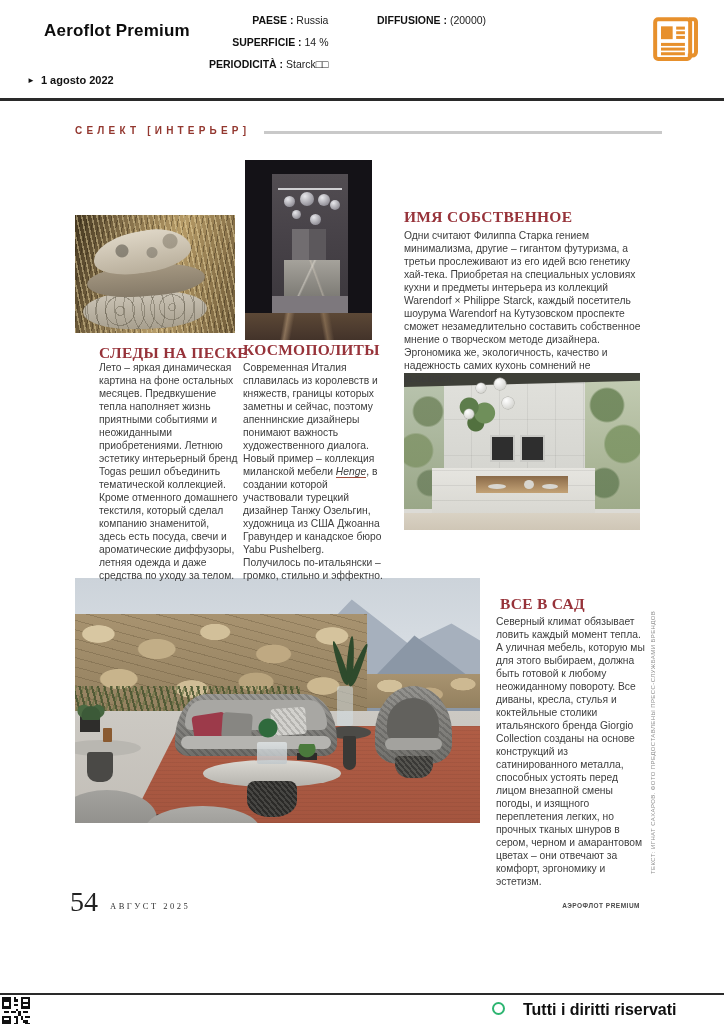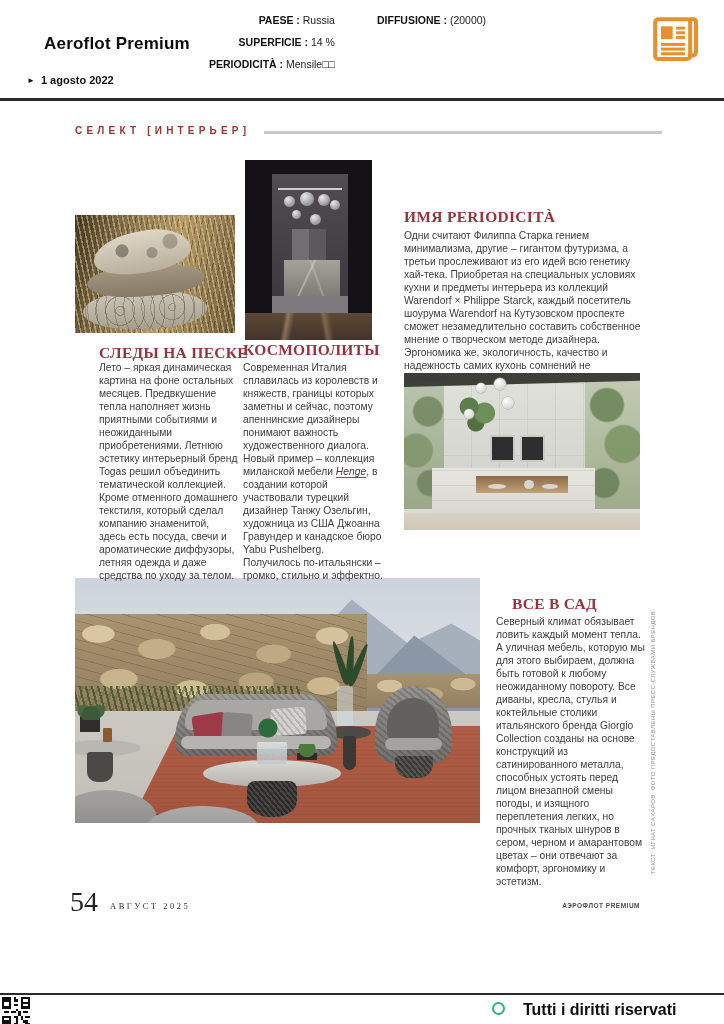--- a/index.html
+++ b/index.html
@@ -3,21 +3,21 @@
 <meta charset="utf-8">
 <style>
   * { margin:0; padding:0; box-sizing:border-box; }
   html,body { background:#f4f4f4; }
   .sheet {
     position:relative; width:724px; height:1024px; margin:0 auto;
     background:#ffffff; overflow:hidden;
     font-family:"Liberation Sans", sans-serif; color:#1a1a1a;
   }
   
-  .pub-title { position:absolute; left:44px; top:34px; font-size:17px; font-weight:bold; color:#0c0c0c; letter-spacing:.2px; }
+  .pub-title { position:absolute; left:44px; top:21px; font-size:17px; font-weight:bold; color:#0c0c0c; letter-spacing:.2px; }
   .meta-col { position:absolute; top:9px; font-size:10.5px; line-height:22px; color:#222;text-align:right; }
   .meta-col.c1 { left:209px; }
   .meta-col.c2 { left:377px; }
   .meta-lbl { font-weight:bold; color:#111; }
   .news-icon { position:absolute; left:647px; top:10px; width:56px; height:56px; }
   .date-row { position:absolute; left:27px; top:74px; font-size:11px; font-weight:bold; color:#111; }
   .date-arrow { font-size:8px; vertical-align:1px; margin-right:6px; }
   .rule-top { position:absolute; left:0; top:98px; width:724px; height:3px; background:#2a2a2a; }
   .rule-bottom { position:absolute; left:0; top:993px; width:724px; height:2px; background:#2a2a2a; }
 
@@ -218,21 +218,21 @@
 </head>
 <body>
 
 <div class="sheet">
 
   <div class="pub-title">Aeroflot Premium</div>
 
   <div class="meta-col c1">
     <div><span class="meta-lbl">PAESE :</span> <span>Russia</span></div>
     <div><span class="meta-lbl">SUPERFICIE :</span> <span>14 %</span></div>
-    <div><span class="meta-lbl">PERIODICITÀ :</span> <span>Mensile□□</span></div>
+    <div><span class="meta-lbl">PERIODICITÀ :</span> <span>Starck□□</span></div>
   </div>
   <div class="meta-col c2">
     <div><span class="meta-lbl">DIFFUSIONE :</span> <span>(20000)</span></div>
   </div>
 
   <div class="news-icon">
     <svg width="56" height="56" viewBox="0 0 48 48">
       <path d="M36 8 h4 a2 2 0 0 1 2 2 v26 a3 3 0 0 1 -3 3 h-4" fill="none" stroke="#e7902c" stroke-width="3.4"></path>
       <rect x="7" y="8" width="30" height="34" rx="2.5" fill="none" stroke="#e7902c" stroke-width="3.4"></rect>
       <rect x="12" y="14" width="10" height="11" fill="#e7902c"></rect>
@@ -335,24 +335,24 @@
     <div class="o-pouf1"></div>
     <div class="o-pouf2"></div>
   </div>
 
   <div class="art-title" style="left:99px;top:344px;">СЛЕДЫ НА ПЕСКЕ</div>
   <div class="art-body" style="left:99px;top:361px;width:139px;">Лето – яркая динамическая картина на фоне остальных месяцев. Предвкушение тепла наполняет жизнь приятными событиями и неожиданными приобретениями. Летнюю эстетику интерьерный бренд Togas решил объединить тематической коллекцией. Кроме отменного домашнего текстиля, который сделал компанию знаменитой, здесь есть посуда, свечи и ароматические диффузоры, летняя одежда и даже средства по уходу за телом.</div>
 
   <div class="art-title" style="left:243px;top:341px;">КОСМОПОЛИТЫ</div>
   <div class="art-body" style="left:243px;top:361px;width:141px;"><span>Современная Италия сплавилась из королевств и княжеств, границы которых заметны и сейчас, поэтому апеннинские дизайнеры понимают важность художественного диалога. Новый пример – коллекция миланской мебели </span><span class="henge-link">Henge</span><span>, в создании которой участвовали турецкий дизайнер Танжу Озельгин, художница из США Джоанна Гравундер и канадское бюро Yabu Pushelberg. Получилось по-итальянски – громко, стильно и эффектно.</span></div>
 
-  <div class="art-title" style="left:404px;top:208px;">ИМЯ PERIODICITÀ</div>
+  <div class="art-title" style="left:404px;top:208px;">ИМЯ СОБСТВЕННОЕ</div>
   <div class="art-body" style="left:404px;top:229px;width:238px;">Одни считают Филиппа Старка гением минимализма, другие – гигантом футуризма, а третьи прослеживают из его идей всю генетику хай-тека. Приобретая на специальных условиях кухни и предметы интерьера из коллекций Warendorf × Philippe Starck, каждый посетитель шоурума Warendorf на Кутузовском проспекте сможет незамедлительно составить собственное мнение о творческом методе дизайнера. Эргономика же, экологичность, качество и надежность самих кухонь сомнений не вызывают.</div>
 
-  <div class="art-title" style="left:512px;top:595px;">ВСЕ В САД</div>
+  <div class="art-title" style="left:500px;top:595px;">ВСЕ В САД</div>
   <div class="art-body" style="left:496px;top:615px;width:149px;">Северный климат обязывает ловить каждый момент тепла. А уличная мебель, которую мы для этого выбираем, должна быть готовой к любому неожиданному повороту. Все диваны, кресла, стулья и коктейльные столики итальянского бренда Giorgio Collection созданы на основе конструкций из сатинированного металла, способных устоять перед лицом внезапной смены погоды, и изящного переплетения легких, но прочных тканых шнуров в сером, черном и амарантовом цветах – они отвечают за комфорт, эргономику и эстетизм.</div>
 
   <div class="credit-vert">ТЕКСТ: ИГНАТ САХАРОВ. ФОТО ПРЕДОСТАВЛЕНЫ ПРЕСС-СЛУЖБАМИ БРЕНДОВ</div>
 
   <div class="pagenum">54</div>
   <div class="issue">АВГУСТ 2025</div>
   <div class="brand">АЭРОФЛОТ PREMIUM</div>
 
   <div class="rule-bottom"></div>
   <div class="qr">

